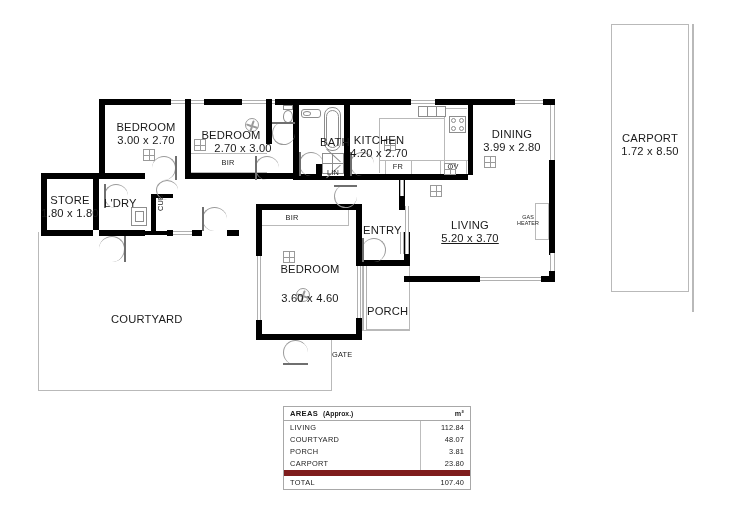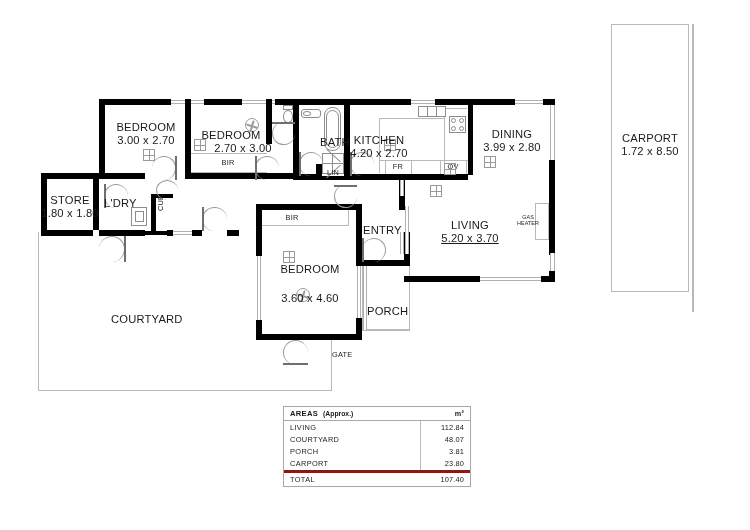--- a/index.html
+++ b/index.html
@@ -46,21 +46,21 @@
   #areas .hdr{display:flex;justify-content:space-between;align-items:center;
        padding:2px 6px 2px 6px;border-bottom:1px solid #a8a8a8;}
   #areas .hdr .h1{font-size:7.6px;font-weight:bold;letter-spacing:.3px;}
   #areas .hdr .h2{font-size:7.2px;font-weight:bold;letter-spacing:.2px;}
   #areas .hdr .ap{font-size:6.8px;font-weight:bold;margin-left:5px;}
   #areas .rows{position:relative;}
   #areas .row{display:flex;justify-content:space-between;padding:1.6px 6px;}
   #areas .row .n{font-size:7.4px;letter-spacing:.35px;}
   #areas .row .v{font-size:7.4px;letter-spacing:.15px;}
   #areas .divv{position:absolute;left:136px;top:0;bottom:0;width:1px;background:#bdbdbd;}
-  #areas .tot{display:flex;justify-content:space-between;padding:2px 6px;border-top:3px solid #7f1d1d;}
+  #areas .tot{display:flex;justify-content:space-between;padding:2px 6px;border-top:6px solid #7f1d1d;}
   #areas .tot .n{font-size:7.4px;letter-spacing:.35px;}
   #areas .tot .v{font-size:7.4px;letter-spacing:.15px;}
   #title{position:absolute;left:283px;top:500px;width:188px;text-align:center;
          font-size:10.6px;font-weight:bold;letter-spacing:.05px;}
 </style>
 </head>
 <body>
 
 <div id="stage">
 

